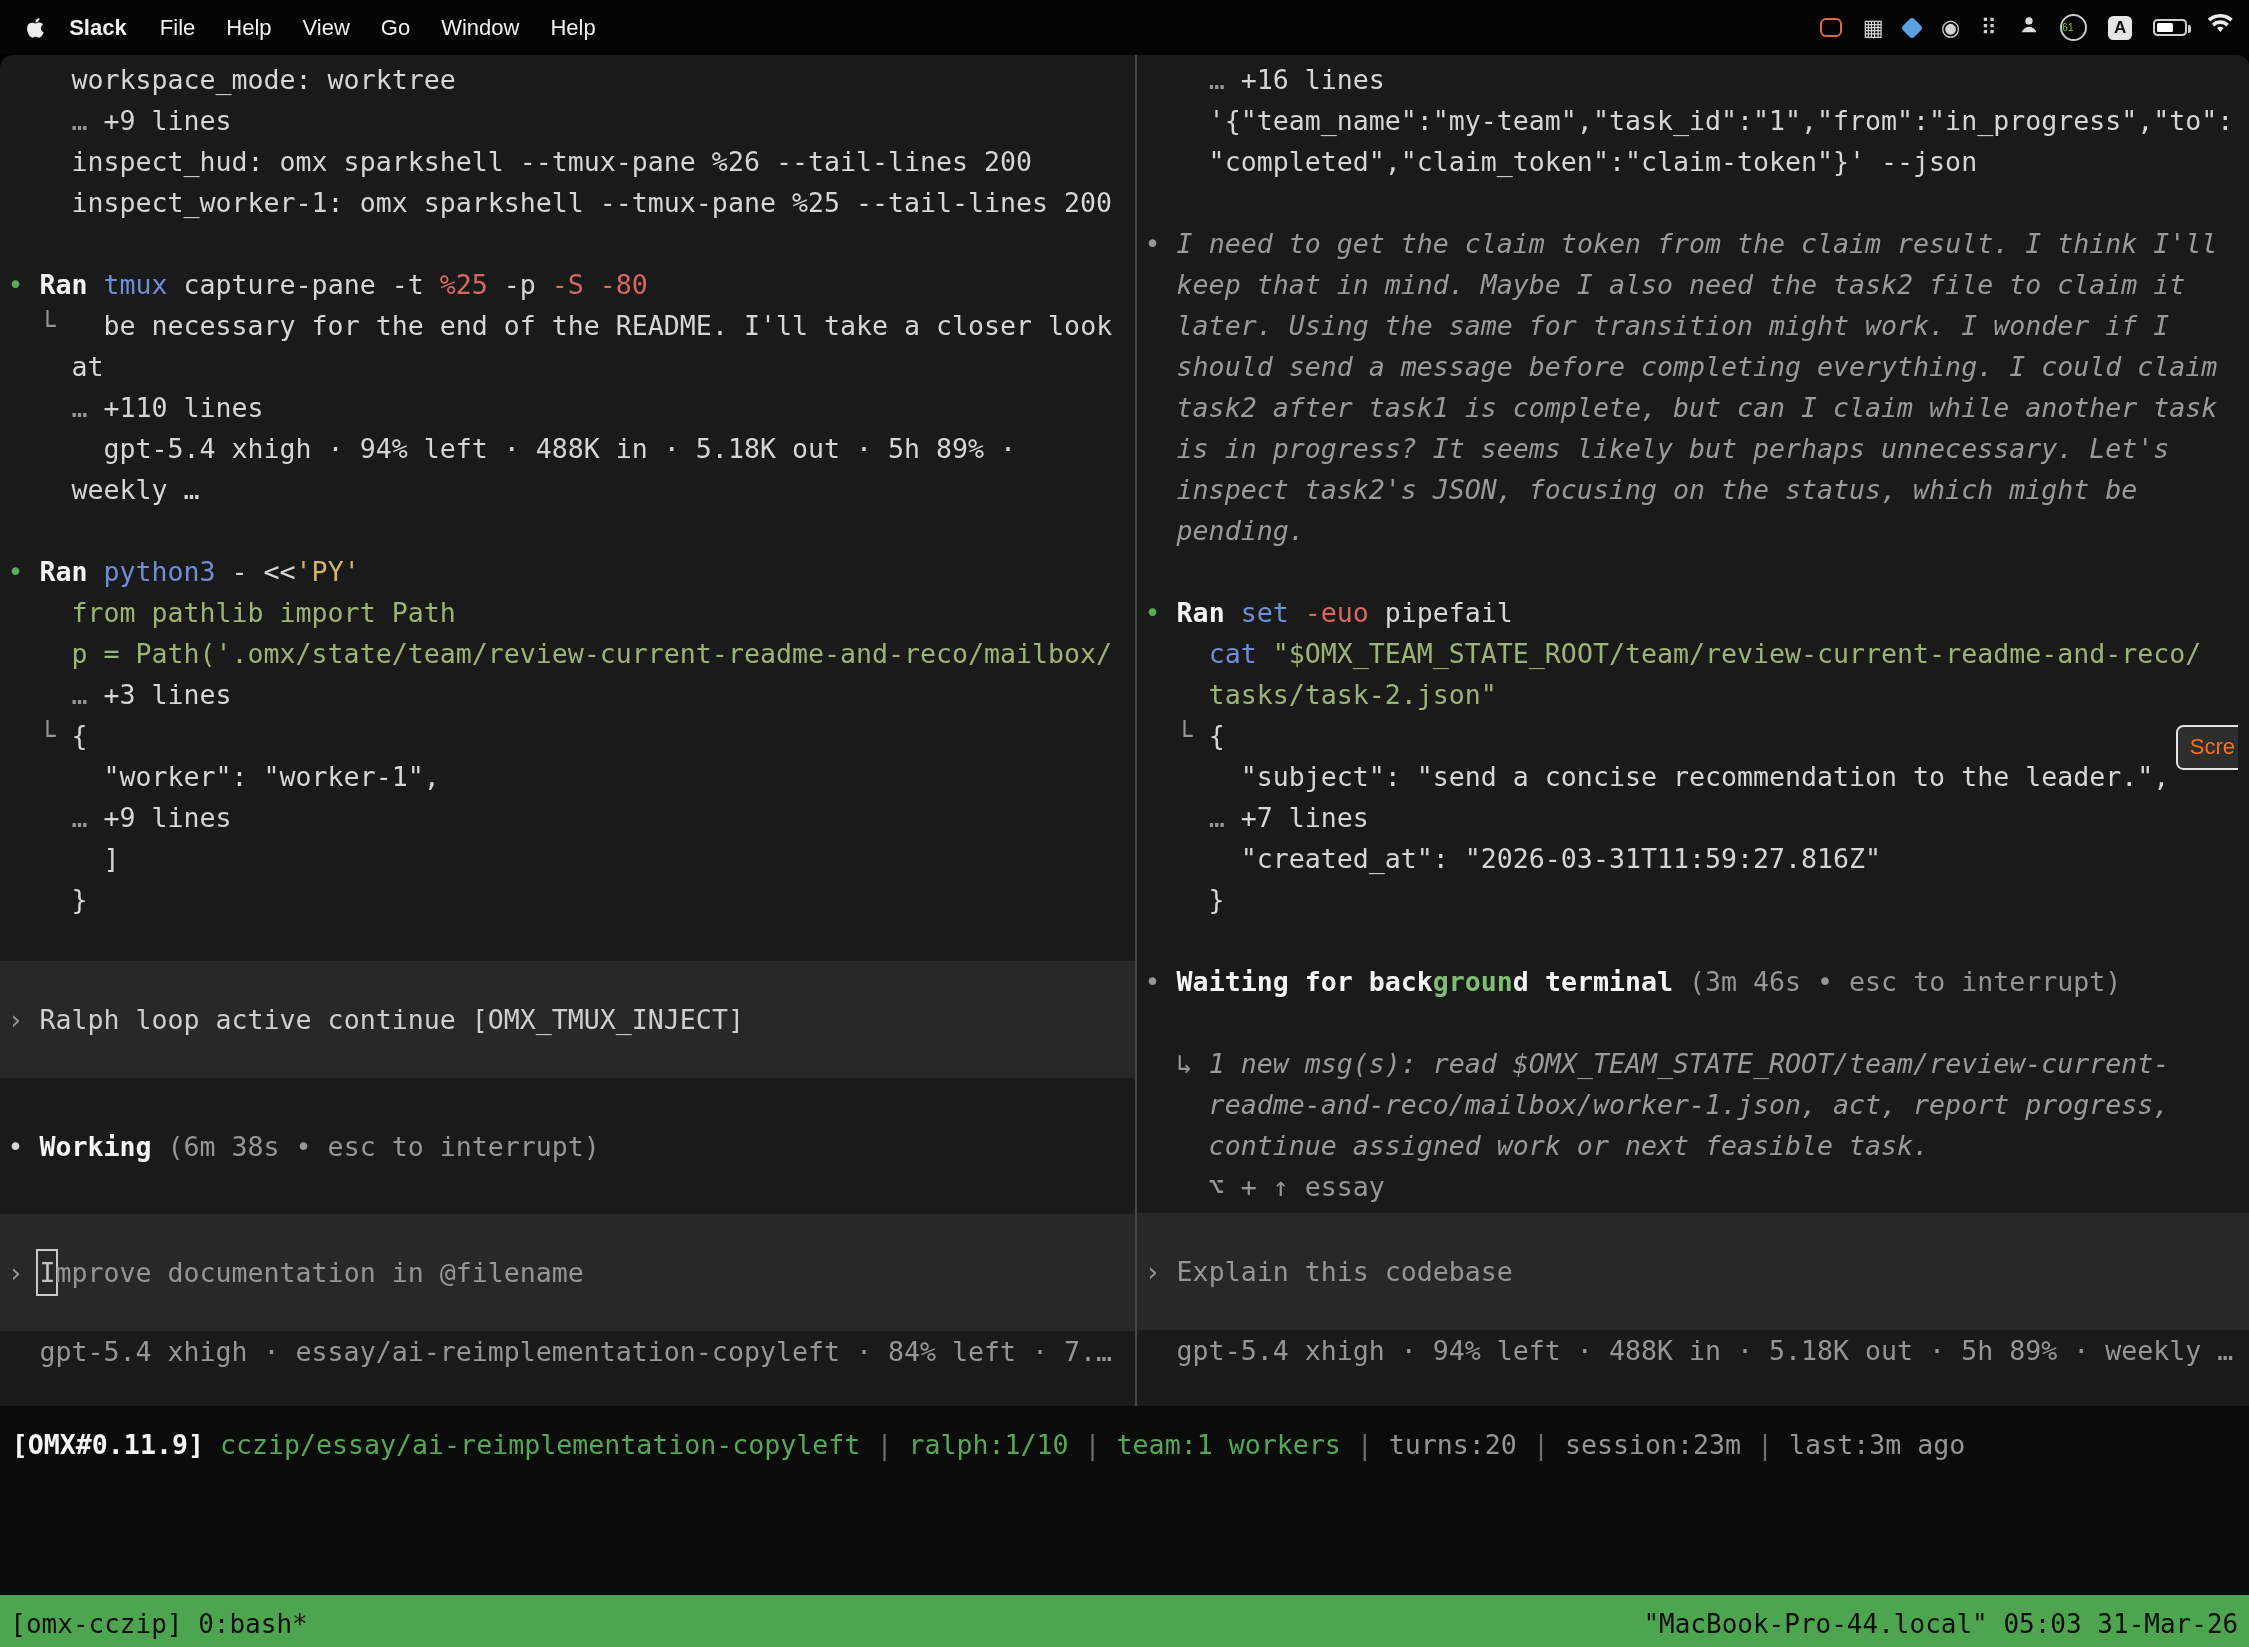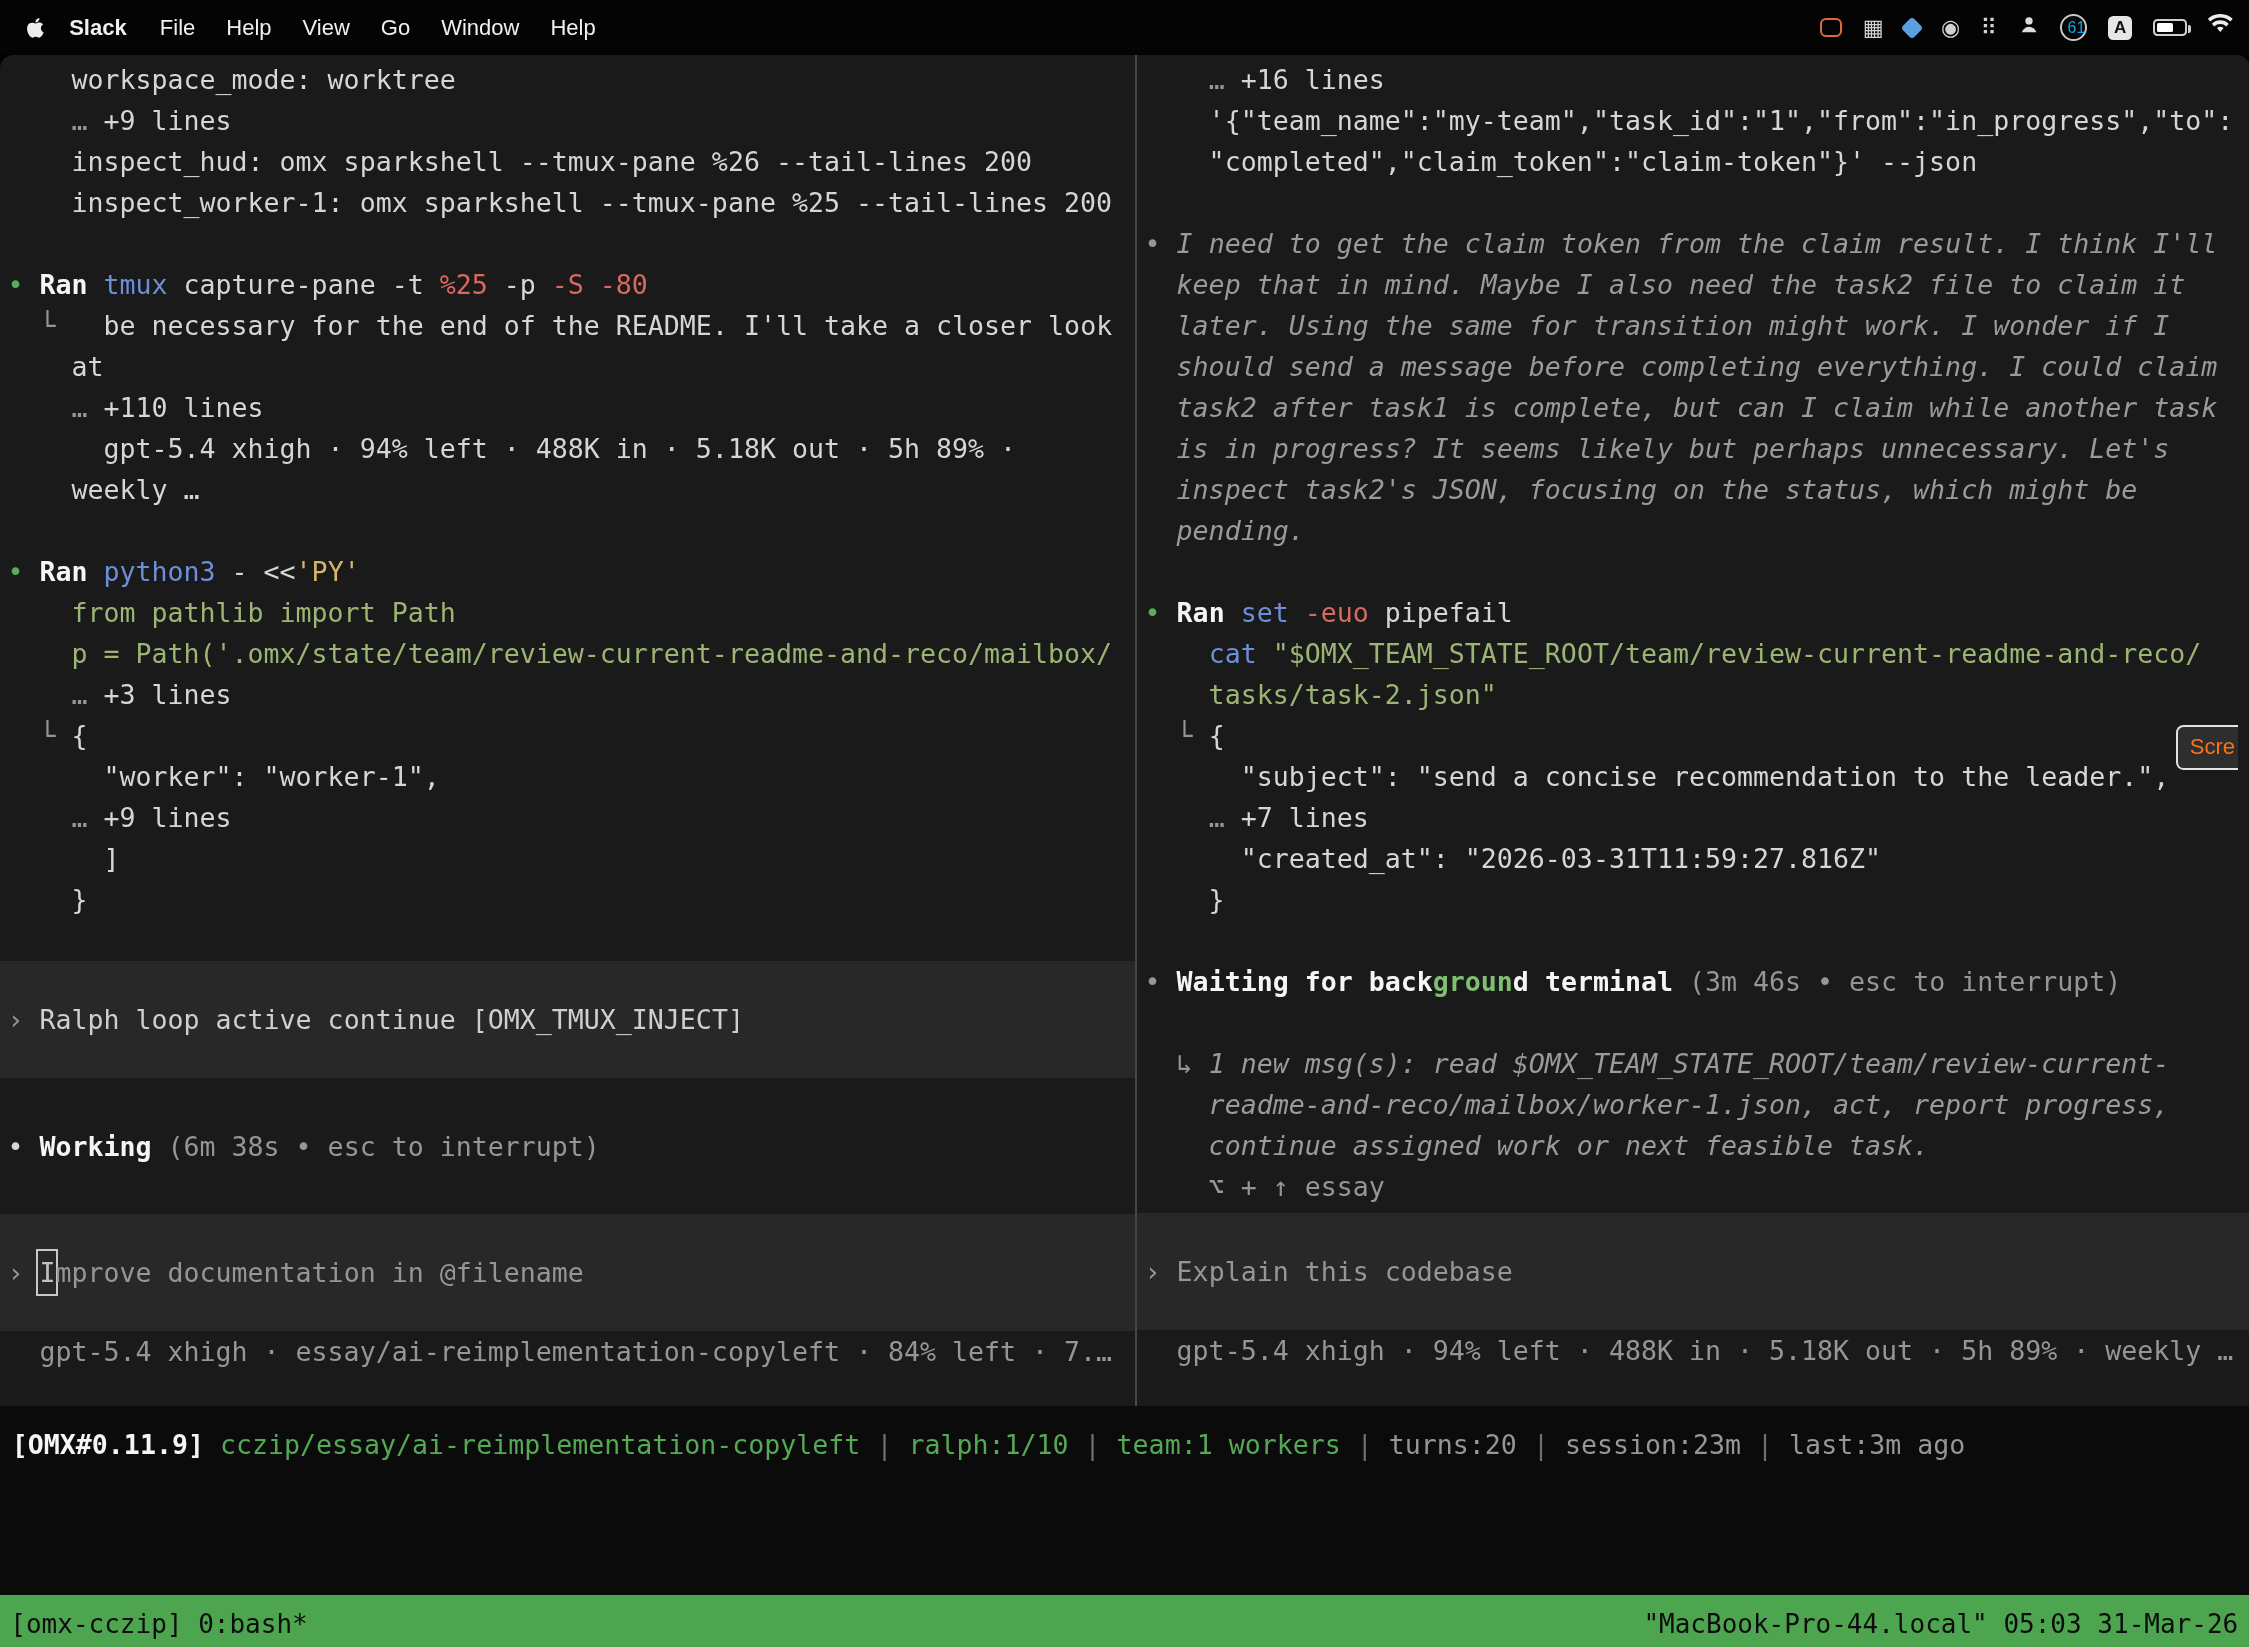--- a/index.html
+++ b/index.html
@@ -19,21 +19,21 @@
   }
   .mb-left { display:flex; align-items:center; }
   .mb-apple { display:flex; align-items:center; padding:0 5.9px; }
   .mb-app { font-weight:700; padding:0 17.7px; }
   .mb-item { padding:0 15.5px; }
   .mb-right { display:flex; align-items:center; gap:20.7px; }
   .icon-rec { width:22px; height:19px; border:2.2px solid #e06a3c; border-radius:5.9px; }
   .glyph { font-size:22px; color:#d2d2d2; font-family:"DejaVu Sans", sans-serif; line-height:1; }
   .icon-blue { width:16px; height:16px; background:#5ba0e0; border-radius:3.7px; transform:rotate(45deg); }
   .badge61 { width:27px; height:27px; border:2.2px solid #c9c9c9; border-radius:50%;
-    display:flex; align-items:center; justify-content:flex-end; font-size:16px; color:#0ea5e9; }
+    display:flex; align-items:center; justify-content:flex-start; font-size:10px; color:#84cc16; }
   .abox { width:24px; height:24px; background:#e6e6e6; border-radius:5.2px;
     display:flex; align-items:center; justify-content:center; color:#111; font-weight:700; font-size:17px; }
   .batt { width:34px; height:17px; border:2.2px solid #cfcfcf; border-radius:4.4px; position:relative; }
   .batt-fill { position:absolute; left:2.2px; top:2.2px; bottom:2.2px; width:16px; background:#fff; border-radius:1.5px; }
   .batt-nub { position:absolute; right:-6.6px; top:3.7px; width:3.7px; height:8px; background:#cfcfcf; border-radius:0 2.2px 2.2px 0; }
 
   
   .window {
     position:absolute; top:55px; left:0; width:2250px; height:1593px;
     background:#1a1a1a; border-radius:13.3px 13.3px 0 0; overflow:hidden;

